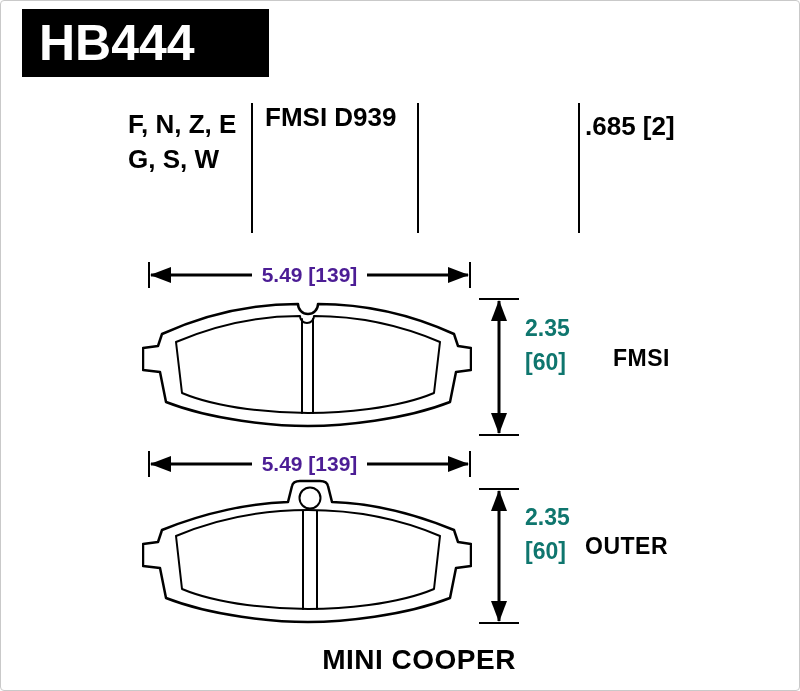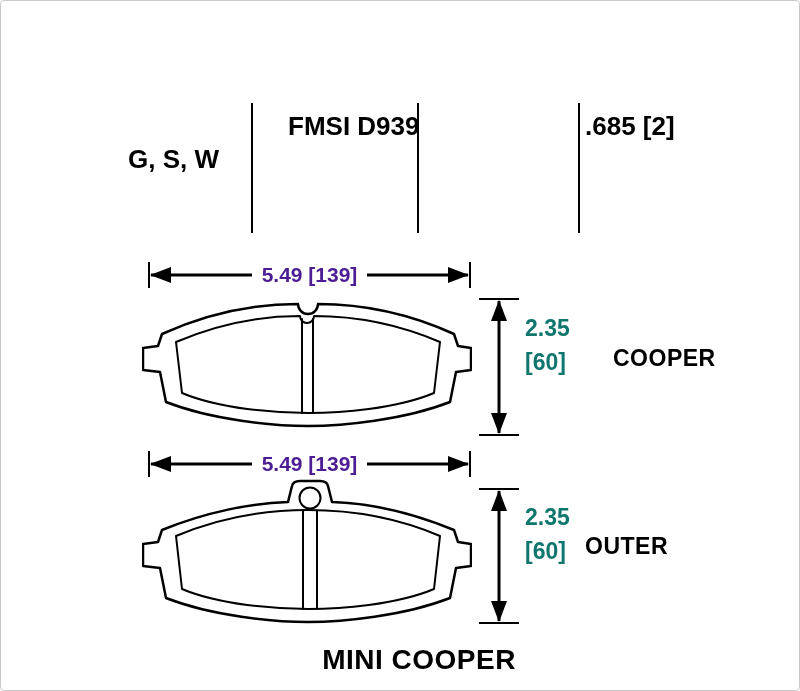--- a/index.html
+++ b/index.html
@@ -55,26 +55,30 @@
   }
 
   svg { display:block; }
   .draw-stroke { stroke:#000; fill:none; stroke-linejoin:round; stroke-linecap:round; }
 </style>
 </head>
 <body>
 
 <div id="canvas">
 
+  <div id="part-box" class="abs">
+    <span id="part-number">HB444</span>
+  </div>
 
+  <div class="abs spec-text" style="left:127px; top:108px;">F, N, Z, E</div>
   <div class="abs spec-text" style="left:127px; top:143px;">G, S, W</div>
 
   <div class="abs vdivider" style="left:250px; top:102px; height:130px;"></div>
 
-  <div class="abs spec-text" style="left:264px; top:110px;margin-left:23px;">FMSI D939</div>
+  <div class="abs spec-text" style="left:264px; top:101px;">FMSI D939</div>
 
   <div class="abs vdivider" style="left:416px; top:102px; height:130px;"></div>
 
   <div class="abs vdivider" style="left:577px; top:102px; height:130px;"></div>
 
   <div class="abs spec-text" style="left:584px; top:110px;">.685 [2]</div>
 
   <div class="abs" style="left:146px; top:261px; width:325px; height:26px;">
     <svg width="325" height="26" viewBox="0 0 325 26">
       <line x1="2" y1="0" x2="2" y2="26" stroke="#000" stroke-width="2"></line>
@@ -99,21 +103,21 @@
       <line x1="0" y1="2" x2="40" y2="2" stroke="#000" stroke-width="2"></line>
       <line x1="0" y1="138" x2="40" y2="138" stroke="#000" stroke-width="2"></line>
       <line x1="20" y1="4" x2="20" y2="136" stroke="#000" stroke-width="3"></line>
       <polygon points="20,3 12,24 28,24" fill="#000"></polygon>
       <polygon points="20,137 12,116 28,116" fill="#000"></polygon>
     </svg>
   </div>
 
   <div class="abs side-dim" style="left:524px; top:314px;">2.35</div>
   <div class="abs side-dim" style="left:524px; top:348px;">[60]</div>
-  <div class="abs pos-label" style="left:612px; top:344px;">COOPER</div>
+  <div class="abs pos-label" style="left:612px; top:344px;">FMSI</div>
 
   <div class="abs" style="left:146px; top:450px; width:325px; height:26px;">
     <svg width="325" height="26" viewBox="0 0 325 26">
       <line x1="2" y1="0" x2="2" y2="26" stroke="#000" stroke-width="2"></line>
       <line x1="323" y1="0" x2="323" y2="26" stroke="#000" stroke-width="2"></line>
       <line x1="4" y1="13" x2="321" y2="13" stroke="#000" stroke-width="3"></line>
       <polygon points="3,13 24,5 24,21" fill="#000"></polygon>
       <polygon points="322,13 301,5 301,21" fill="#000"></polygon>
     </svg>
     <div class="abs dim-label-wrap" style="left:0; top:0; width:325px; height:26px;">

